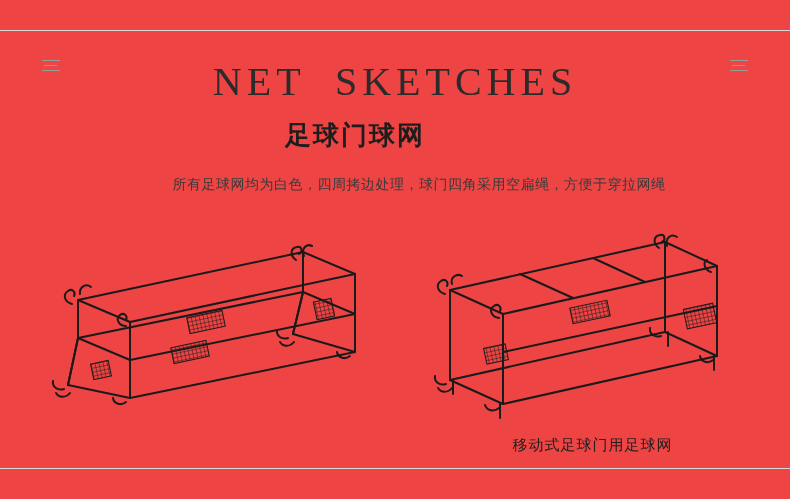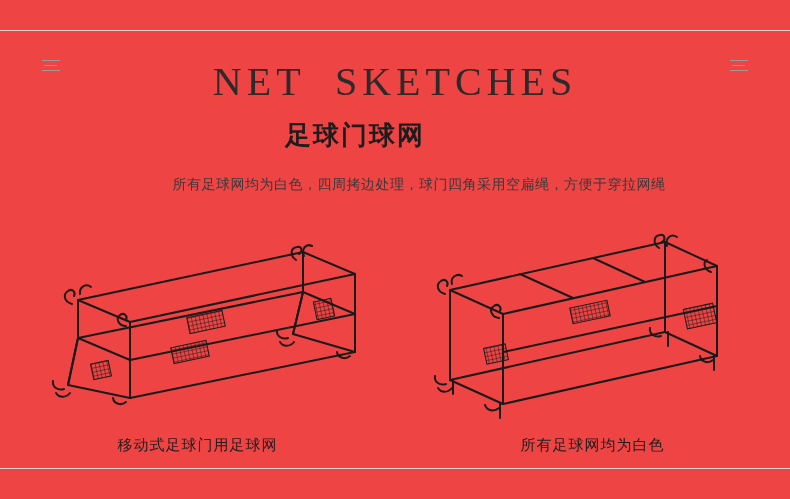--- a/index.html
+++ b/index.html
@@ -252,16 +252,15 @@
         </pattern>
       </defs>
       <g>
         <rect x="176" y="82" width="38" height="16" fill="url(#meshR)" stroke="#1a1a1a" stroke-width="1" transform="rotate(-12 195 90)"></rect>
         <rect x="290" y="84" width="30" height="20" fill="url(#meshR)" stroke="#1a1a1a" stroke-width="1" transform="rotate(-12 305 94)"></rect>
         <rect x="90" y="124" width="22" height="16" fill="url(#meshR)" stroke="#1a1a1a" stroke-width="1" transform="rotate(-12 101 132)"></rect>
       </g>
     </svg>
   </div>
 
-  <div class="caption left">移动式足球门用足球网</div>
-  <div class="caption right">所有足球网均为白色</div>
+  <div class="caption right">移动式足球门用足球网</div>
 
 </div>
 
 </body></html>

